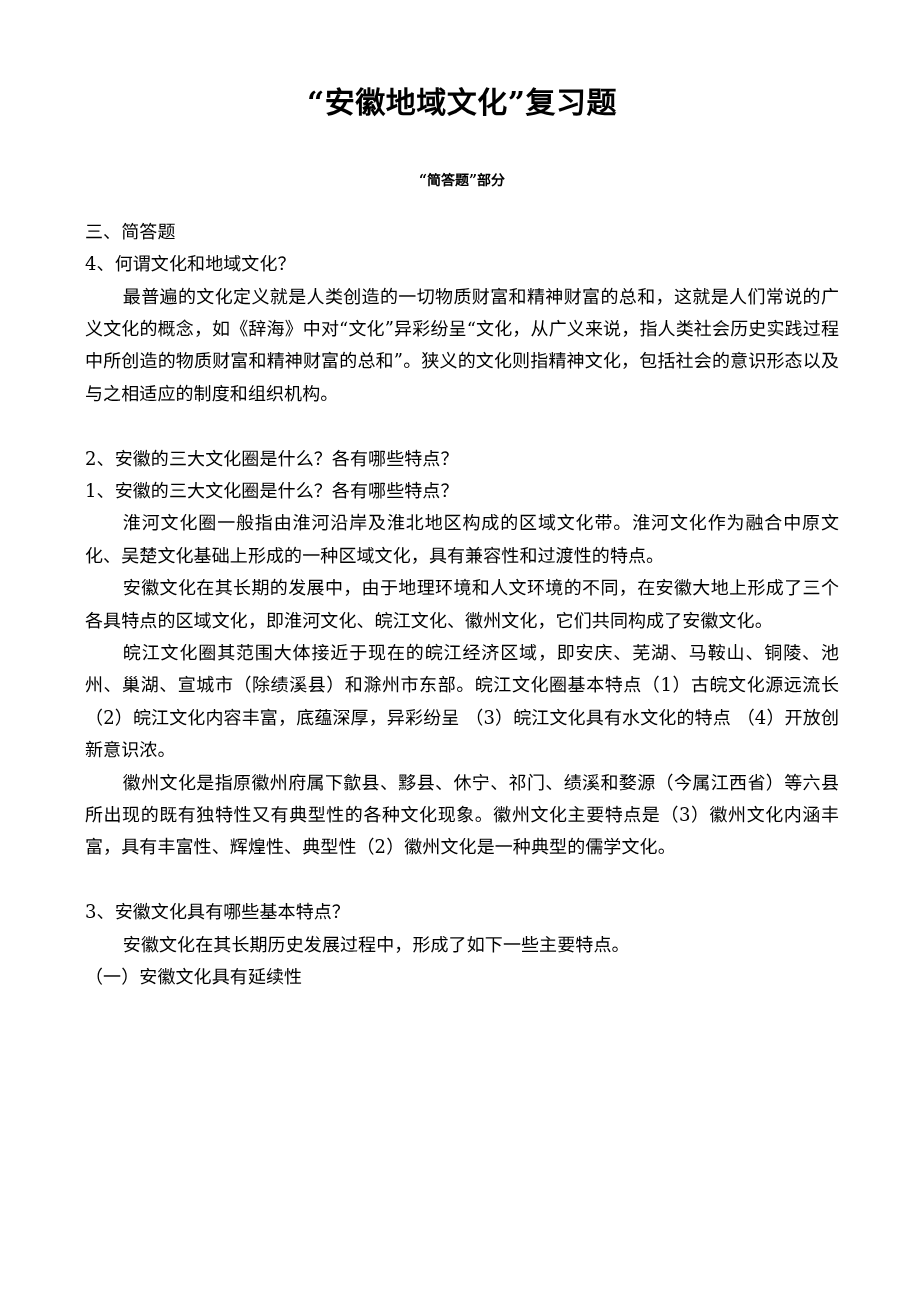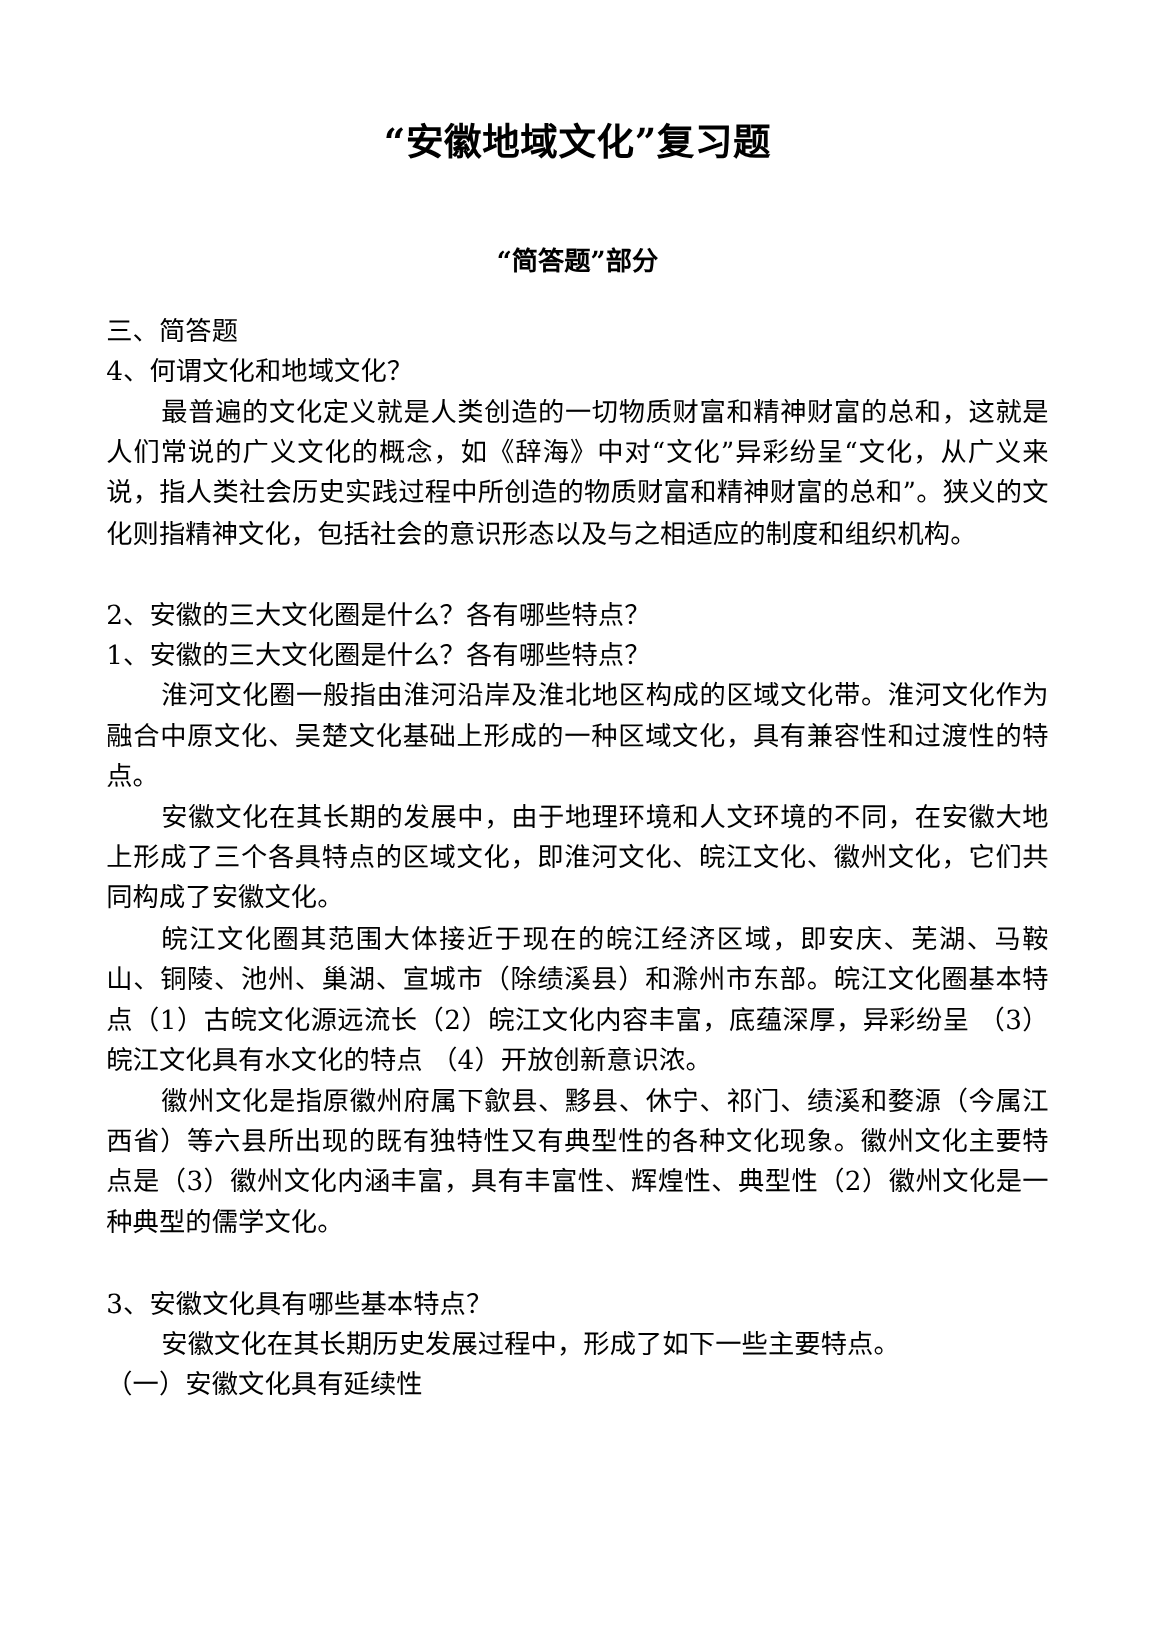--- a/index.html
+++ b/index.html
@@ -25,40 +25,40 @@
     position: absolute;
     left: 85px;
     top: 0;
     width: 754px;
   }
   .doc-title {
     text-align: center;
     font-size: 30px;
     font-weight: bold;
     letter-spacing: 0.5px;
-    margin: 12px;
+    margin: 0;
     padding-top: 84px;
     line-height: 1.25;
     font-family: "DejaVu Serif", "Liberation Serif", serif;
   }
   .doc-subtitle {
     text-align: center;
-    font-size: 21px;
+    font-size: 14px;
     font-weight: bold;
     margin: 0;
     padding-top: 49px;
     line-height: 1.3;
     font-family: "DejaVu Serif", "Liberation Serif", serif;
   }
   .body-block {
     padding-top: 27px;
   }
   p.line {
     margin: 0;
-    font-size: 21px;
+    font-size: 18px;
     line-height: 32.4px;
     text-align: justify;
     text-justify: inter-ideograph;
     letter-spacing: 0.1px;
   }
   p.indent {
     text-indent: 2.1em;
   }
   p.spacer {
     margin: 0;

